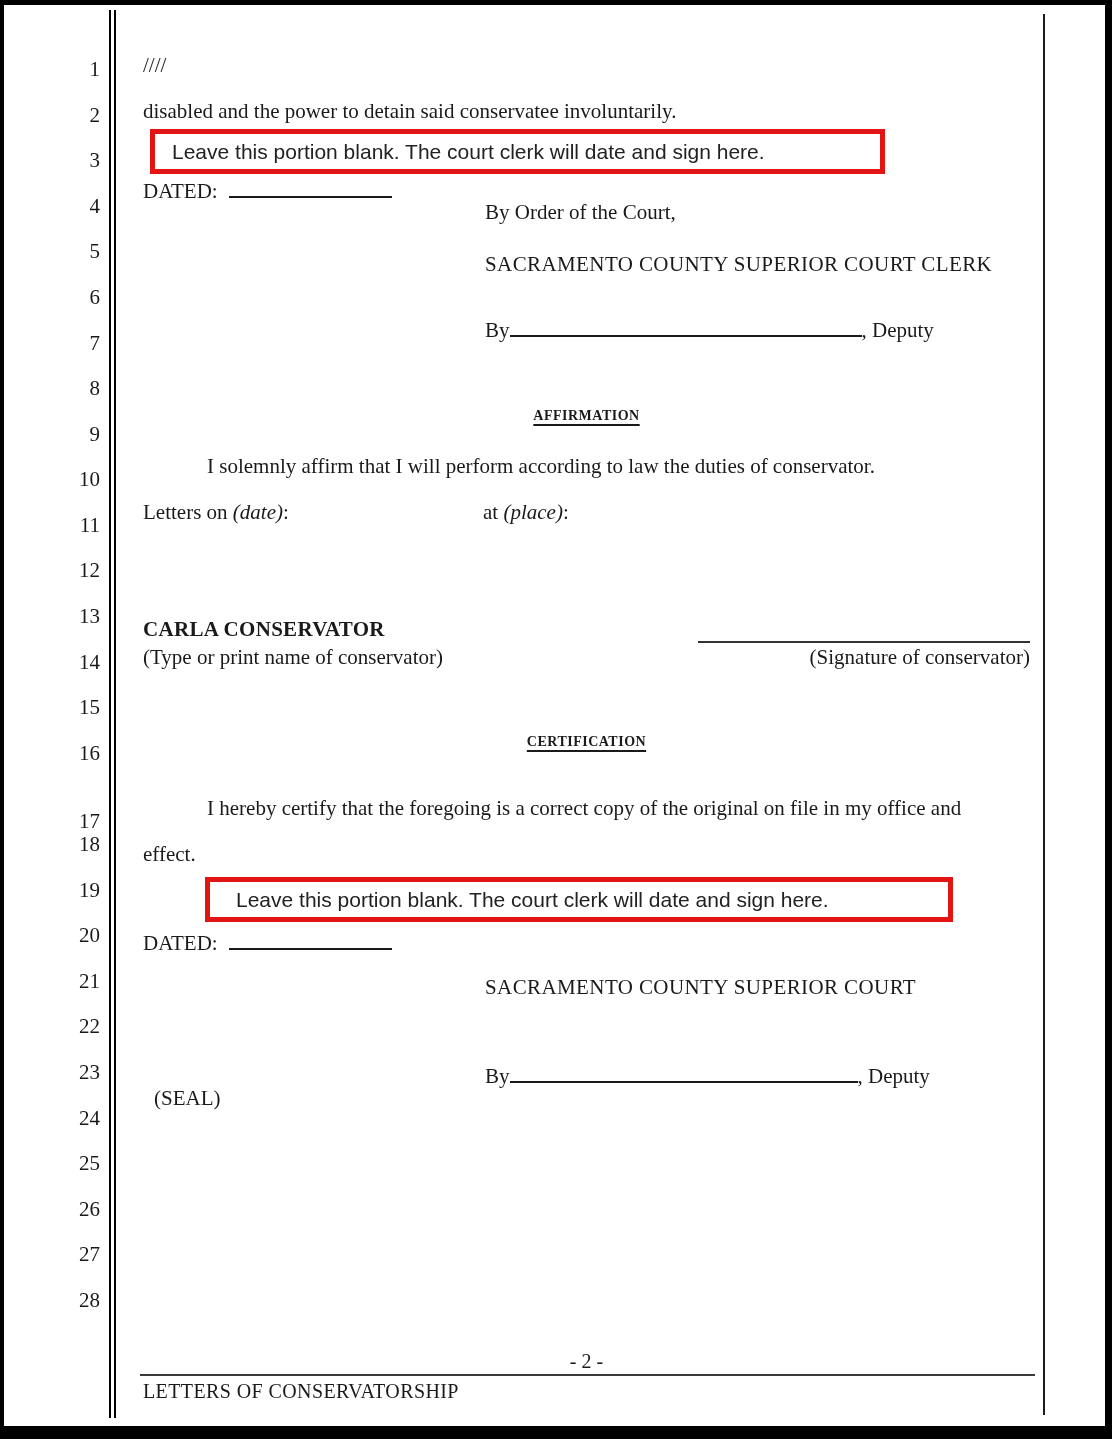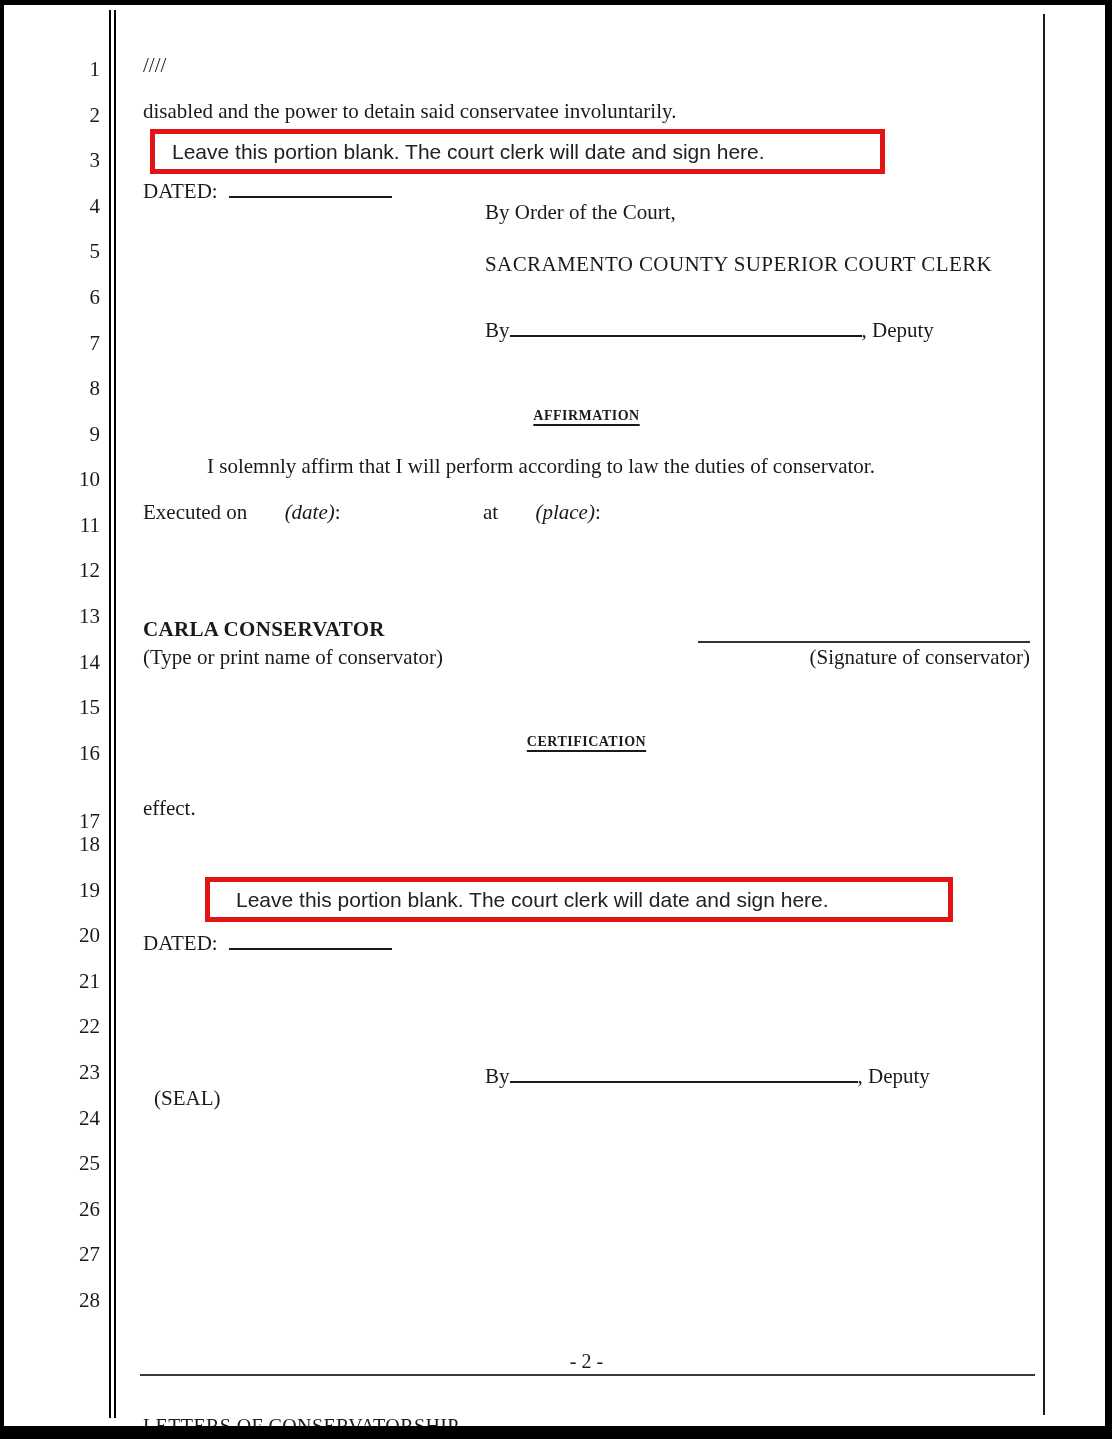--- a/index.html
+++ b/index.html
@@ -17,21 +17,21 @@
   .right-rule{position:absolute;left:1043px;top:14px;height:1401px;width:2px;background:#1c1c1c;}
   .callout-box{position:absolute;box-sizing:border-box;border:5px solid var(--callout-border,#e31414);
     background:#fff;display:flex;align-items:center;
     font-family:"Liberation Sans", sans-serif;font-size:21px;color:#222;white-space:nowrap;z-index:10;}
   .heading{font-weight:bold;font-size:14px;text-align:center;text-decoration:underline;
     text-decoration-thickness:2px;text-underline-offset:4px;letter-spacing:.5px;}
   .blank{display:inline-block;border-bottom:2px solid #1a1a1a;height:1em;vertical-align:baseline;}
   .caps{letter-spacing:.4px;}
   .sigline{border-top:2px solid #333;height:0;}
   .footer-rule{position:absolute;left:140px;top:1374px;width:895px;height:2px;background:#3a3a3a;}
-  i{margin-left:32px;}
+  i{}
 </style>
 </head>
 <body>
 
 <div class="frame"></div>
 <div>
     <div class="gnum" style="top: 56px;">1</div>
     <div class="gnum" style="top: 101.59px;">2</div>
     <div class="gnum" style="top: 147.18px;">3</div>
     <div class="gnum" style="top: 192.77px;">4</div>
@@ -82,50 +82,52 @@
 
 <div class="abs body-text" style="left:485px;top:314px;">
   <span>By</span><span class="blank" style="width:352px;"></span><span>, Deputy</span>
 </div>
 
 <div class="abs heading" style="left:143px;top:408px;width:887px;">AFFIRMATION</div>
 
 <div class="abs body-text" style="left:143px;top:454px;padding-left:64px;">I solemnly affirm that I will perform according to law the duties of conservator.</div>
 
 <div class="abs body-text" style="left:143px;top:500px;">
-  <span>Executed on </span><i>(date)</i><span>:</span>
+  <span>Letters on </span><i>(date)</i><span>:</span>
 </div>
 <div class="abs body-text" style="left:483px;top:500px;">
   <span>at </span><i>(place)</i><span>:</span>
 </div>
 
 <div class="abs body-text" style="left:143px;top:617px;font-weight:bold;letter-spacing:.3px;">CARLA CONSERVATOR</div>
 <div class="abs sigline" style="left:698px;top:641px;width:332px;"></div>
 <div class="abs body-text" style="left:143px;top:645px;">(Type or print name of conservator)</div>
 <div class="abs body-text" style="left:698px;top:645px;width:332px;text-align:right;">(Signature of conservator)</div>
 
 <div class="abs heading" style="left:143px;top:734px;width:887px;">CERTIFICATION</div>
 
 <div class="abs" style="left:143px;top:786px;font-size:21px;line-height:45.5px;white-space:nowrap;">
+  <div style="padding-left:64px;">I hereby certify that the foregoing is a correct copy of the original on file in my office and</div>
   <div>effect.</div>
 </div>
 
 <div class="callout-box" style="left:205px;top:877px;width:748px;height:45px;padding-left:26px;">
   <span>Leave this portion blank. The court clerk will date and sign here.</span>
 </div>
 
 <div class="abs body-text" style="left:143px;top:927px;">
   <span>DATED:</span>
   <span class="blank" style="width:163px;margin-left:6px;"></span>
 </div>
 
 <div class="abs body-text caps" style="left:485px;top:974px;line-height:26px;">
+  <div>SACRAMENTO COUNTY SUPERIOR COURT</div>
 </div>
 
 <div class="abs body-text" style="left:485px;top:1060px;">
   <span>By</span><span class="blank" style="width:348px;"></span><span>, Deputy</span>
 </div>
 
 <div class="abs body-text" style="left:154px;top:1086px;">(SEAL)</div>
 
 <div class="abs" style="left:143px;top:1350px;width:887px;text-align:center;font-size:20px;">- 2 -</div>
 <div class="footer-rule"></div>
-<div class="abs caps" style="left:143px;top:1380px;font-size:20px;margin-top:35px;">LETTERS OF CONSERVATORSHIP</div>
+<div class="abs caps" style="left:143px;top:1380px;font-size:20px;">LETTERS OF CONSERVATORSHIP</div>
 
 </body></html>

